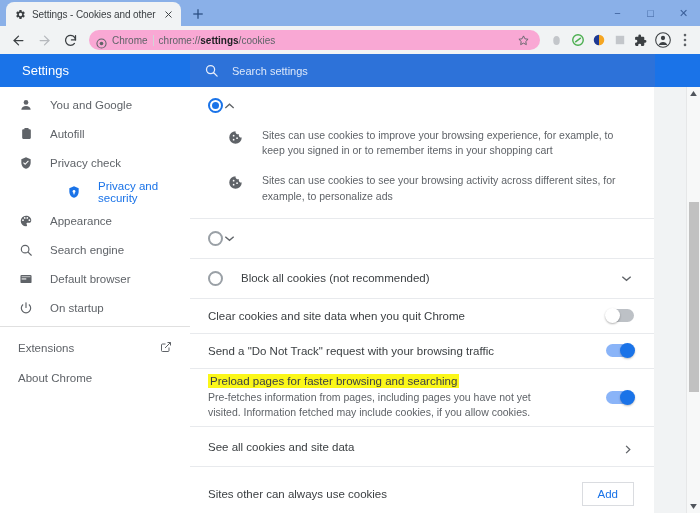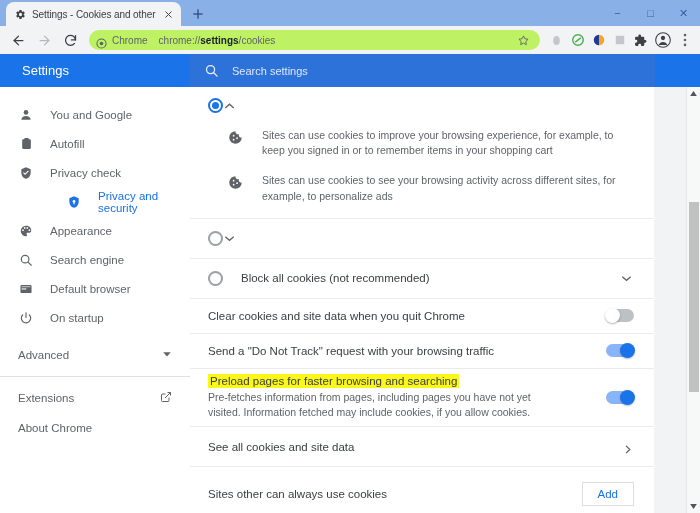--- a/index.html
+++ b/index.html
@@ -53,21 +53,21 @@
     height: 28px; background: #f1f3f4;
     display: flex; align-items: center; padding: 0 6px; gap: 2px;
   }
   .tbtn {
     width: 24px; height: 24px; display: flex;
     align-items: center; justify-content: center;
     color: #5f6368; flex: 0 0 24px;
   }
   .tbtn.disabled { color: #b6b9bd; }
   .omnibox {
-    flex: 1; height: 20px; background: #bef264; border-radius: 10px;
+    flex: 1; height: 20px; background: #f9a8d4; border-radius: 10px;
     display: flex; align-items: center; padding: 0 7px; gap: 5px;
     margin: 0 5px; min-width: 0;
   }
   .omni-icon { width: 11px; height: 11px; flex: 0 0 11px; color: #5f6368; }
   .omni-chip { font-size: 10px; color: #5f6368; white-space: nowrap; }
   .omni-sep { width: 1px; height: 11px; background: #d2d4d7; }
   .omni-url {
     font-size: 10px; color: #5f6368; white-space: nowrap;
     overflow: hidden; flex: 1;
   }
@@ -80,21 +80,21 @@
   
   .body { display: flex; height: 459px; position: relative; }
 
   
   .sidebar { width: 190px; background: #fff; flex: 0 0 190px; position: relative; }
   .settings-header {
     height: 33px; background: #1a73e8; color: #fff;
     display: flex; align-items: center; padding-left: 22px;
     font-size: 13px; font-weight: 500;
   }
-  .navlist { padding-top: 13px; }
+  .navlist { padding-top: 3px; }
   .navitem {
     height: 29px; display: flex; align-items: center;
     padding-left: 18px; gap: 16px; color: #5f6368; font-size: 11.5px;
   }
   .navitem .nicon { width: 16px; height: 16px; flex: 0 0 16px; display:flex; align-items:center; justify-content:center; }
   .navitem.active { color: #1a73e8; margin-left: 48px; }
   .navitem.active .nicon { color: #1a73e8; }
   .advanced {
     height: 34px; display: flex; align-items: center;
     padding: 0 18px 0 18px; color: #5f6368; font-size: 11.5px;
@@ -382,28 +382,20 @@
         <div class="navitem">
           <span class="nicon">
             <svg width="14" height="14" viewBox="0 0 24 24" fill="none" stroke="#5f6368" stroke-width="2" stroke-linecap="round">
                 <path d="M12 3v8"></path>
                 <path d="M6.5 6.5a8 8 0 1011 0"></path>
               </svg>
           </span>
           <span>On startup</span>
         </div>
 
-        <div class="advanced">
-          <span>Advanced</span>
-          <span>
-            <svg width="10" height="10" viewBox="0 0 12 12" fill="#5f6368">
-                <polygon points="1.5,4 10.5,4 6,9"></polygon>
-              </svg>
-          </span>
-        </div>
 
         <div class="navdivider"></div>
 
         <div class="navitem-plain">
           <span>Extensions</span>
           <span>
             <svg width="12" height="12" viewBox="0 0 24 24" fill="none" stroke="#5f6368" stroke-width="2">
                 <path d="M18 13v6a2 2 0 01-2 2H5a2 2 0 01-2-2V8a2 2 0 012-2h6"></path>
                 <polyline points="15 3 21 3 21 9"></polyline>
                 <line x1="10" y1="14" x2="21" y2="3"></line>

